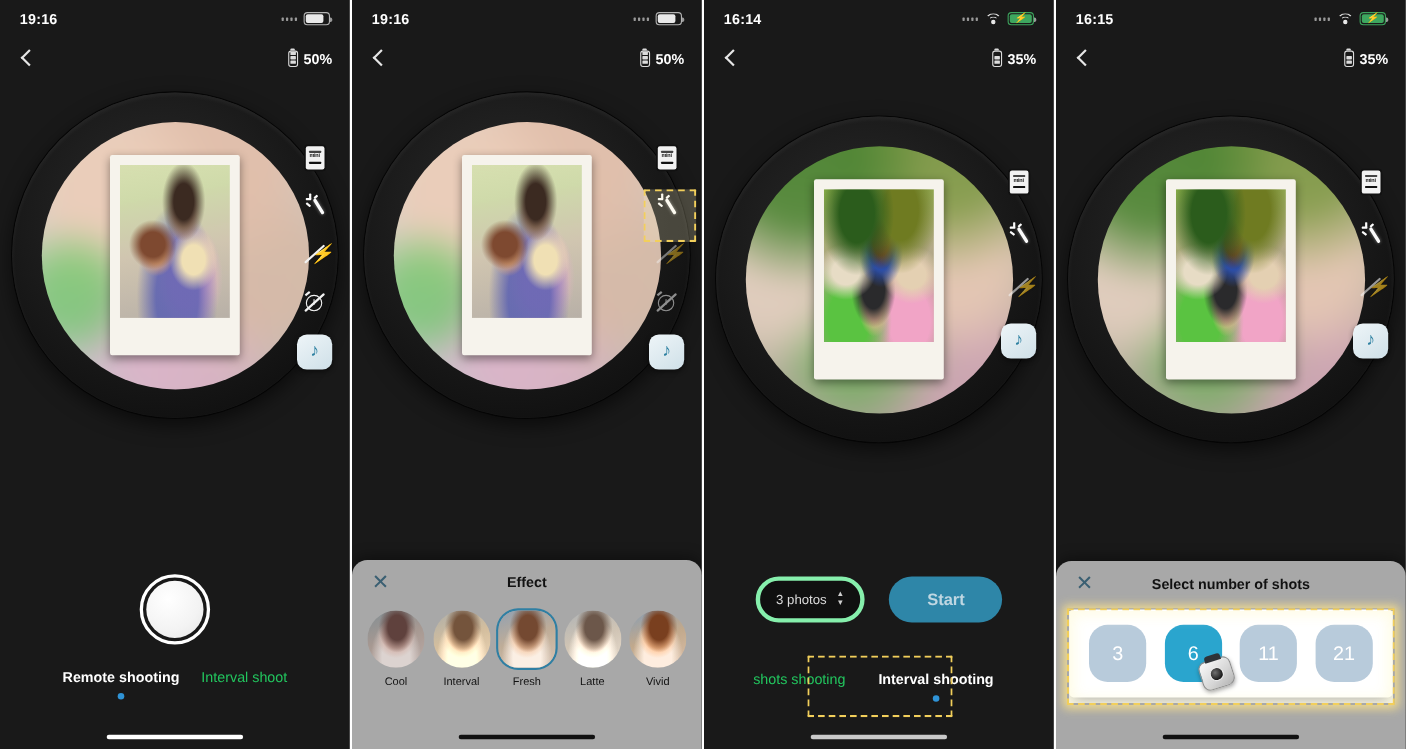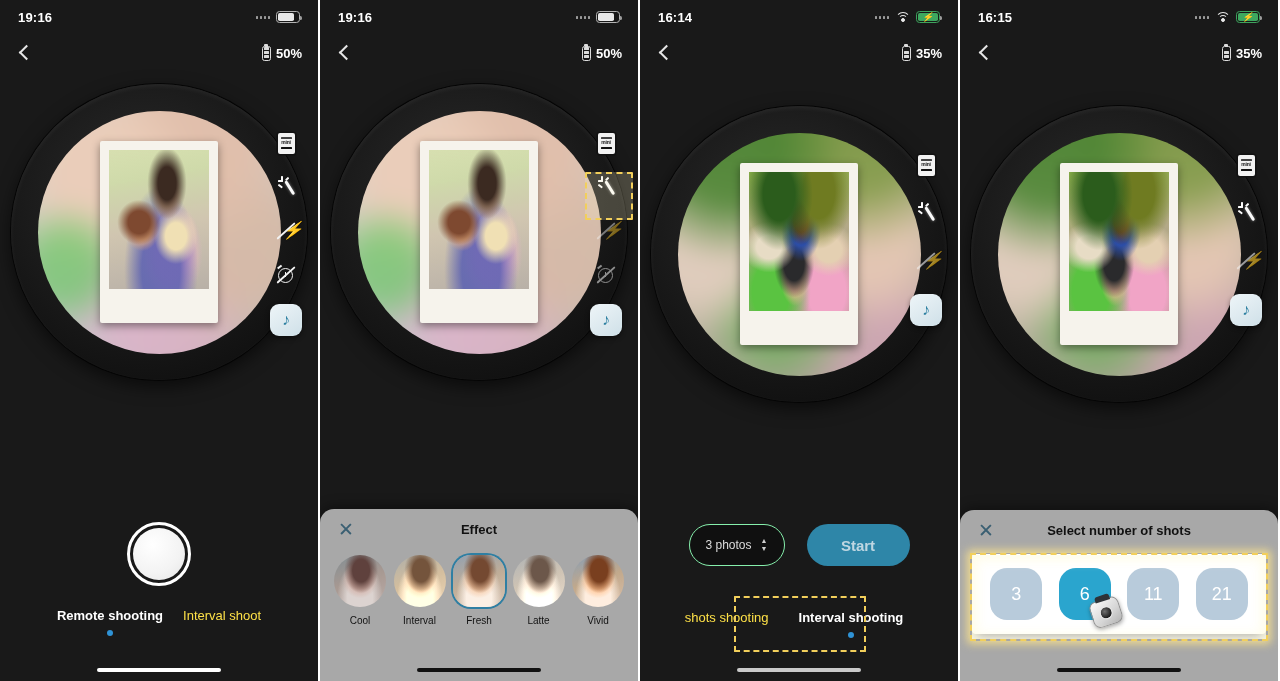--- a/index.html
+++ b/index.html
@@ -244,36 +244,36 @@
     background: radial-gradient(circle at 38% 32%, #ffffff 0%, #f3f3f3 60%, #e4e4e4 100%);
   }
 
   
   .modes {
     position: absolute; left: 0; right: 0;
     display: flex; align-items: flex-start; justify-content: center;
     gap: 0; white-space: nowrap;
   }
   .mode { position: relative; padding: 0 10px; cursor: pointer; }
-  .mode .lbl { font-size: 13px; color: #fde047; }
+  .mode .lbl { font-size: 13px; color: #22c55e; }
   .mode.active .lbl { color: #ffffff; font-weight: bold; }
   .mode .dot {
     width: 6px; height: 6px; border-radius: 50%; background: #2f93d6;
     margin: 7px auto 0; display: none;
   }
   .mode.active .dot { display: block; }
 
   
   .interval-row {
     position: absolute; left: 0; right: 0;
     display: flex; align-items: center; justify-content: center; gap: 22px;
   }
   .count-pill {
     min-width: 96px; height: 42px; border-radius: 21px;
-    border: 1px solid #86efac; background: #101010;
+    border: 4px solid #86efac; background: #101010;
     display: flex; align-items: center; justify-content: center; gap: 9px;
     padding: 0 15px; cursor: pointer;
   }
   .count-pill .cnt { font-size: 12px; color: #dcdcdc; }
   .stepper { display: flex; flex-direction: column; gap: 2px; line-height: 0; }
   .stepper i { font-size: 7px; color: #cfcfcf; line-height: 6px; }
   .start-btn {
     width: 103px; height: 42px; border-radius: 21px;
     background: #2e86a8; color: #bfd7e2;
     display: flex; align-items: center; justify-content: center;

